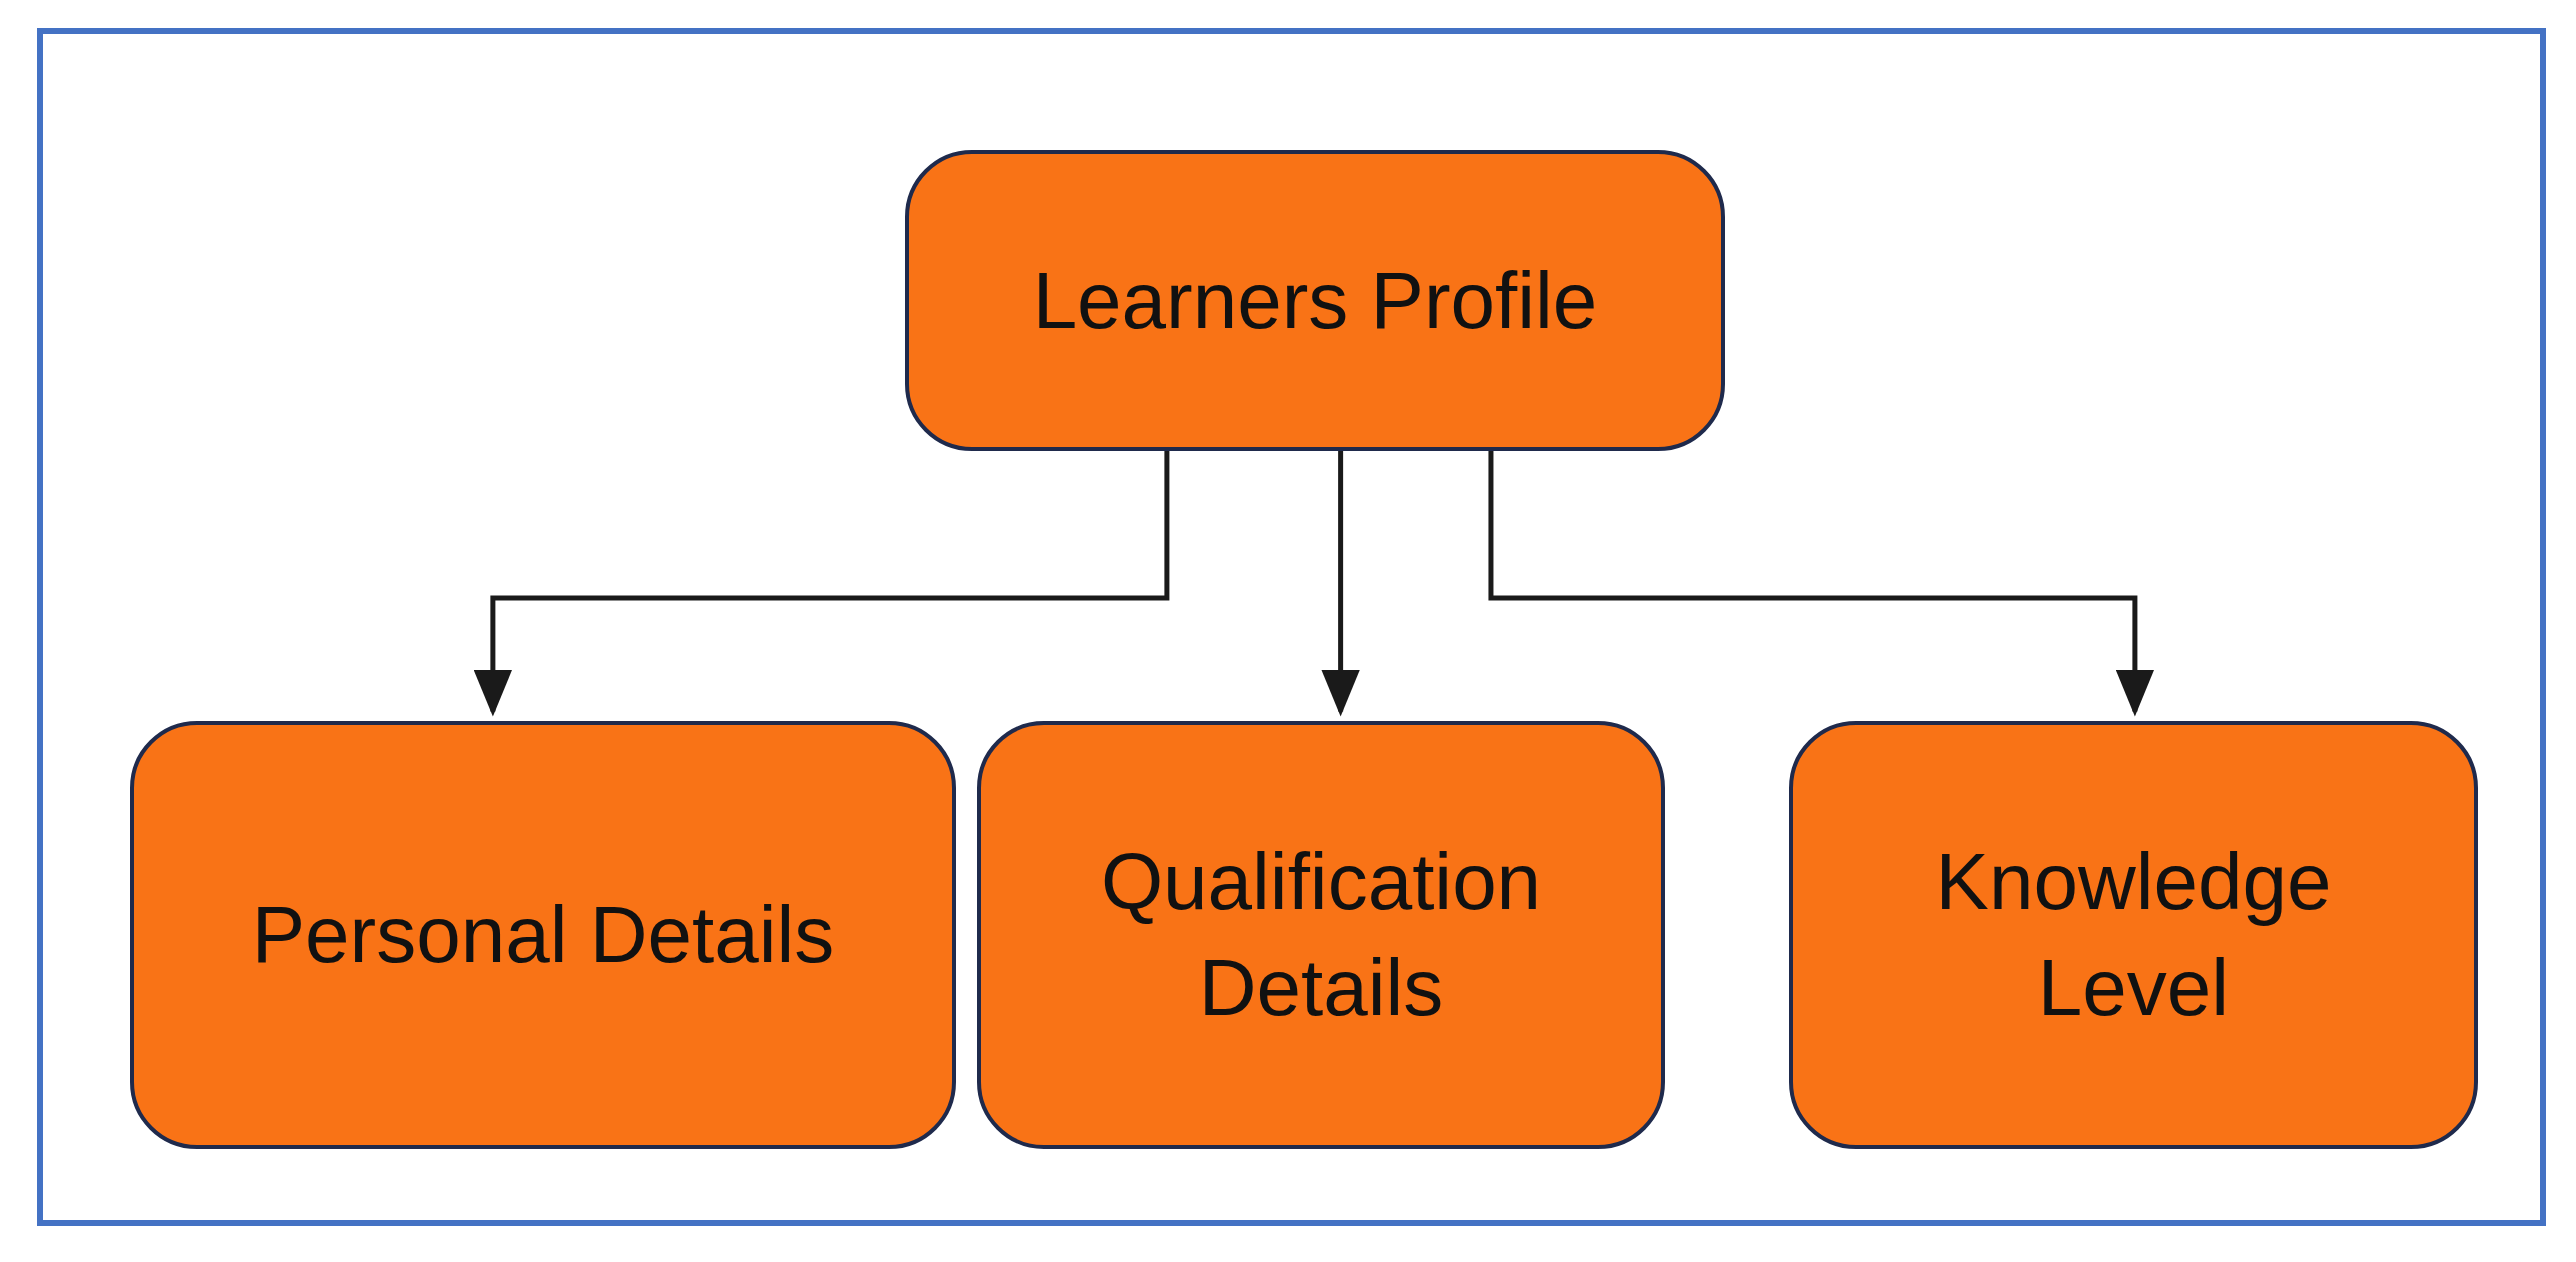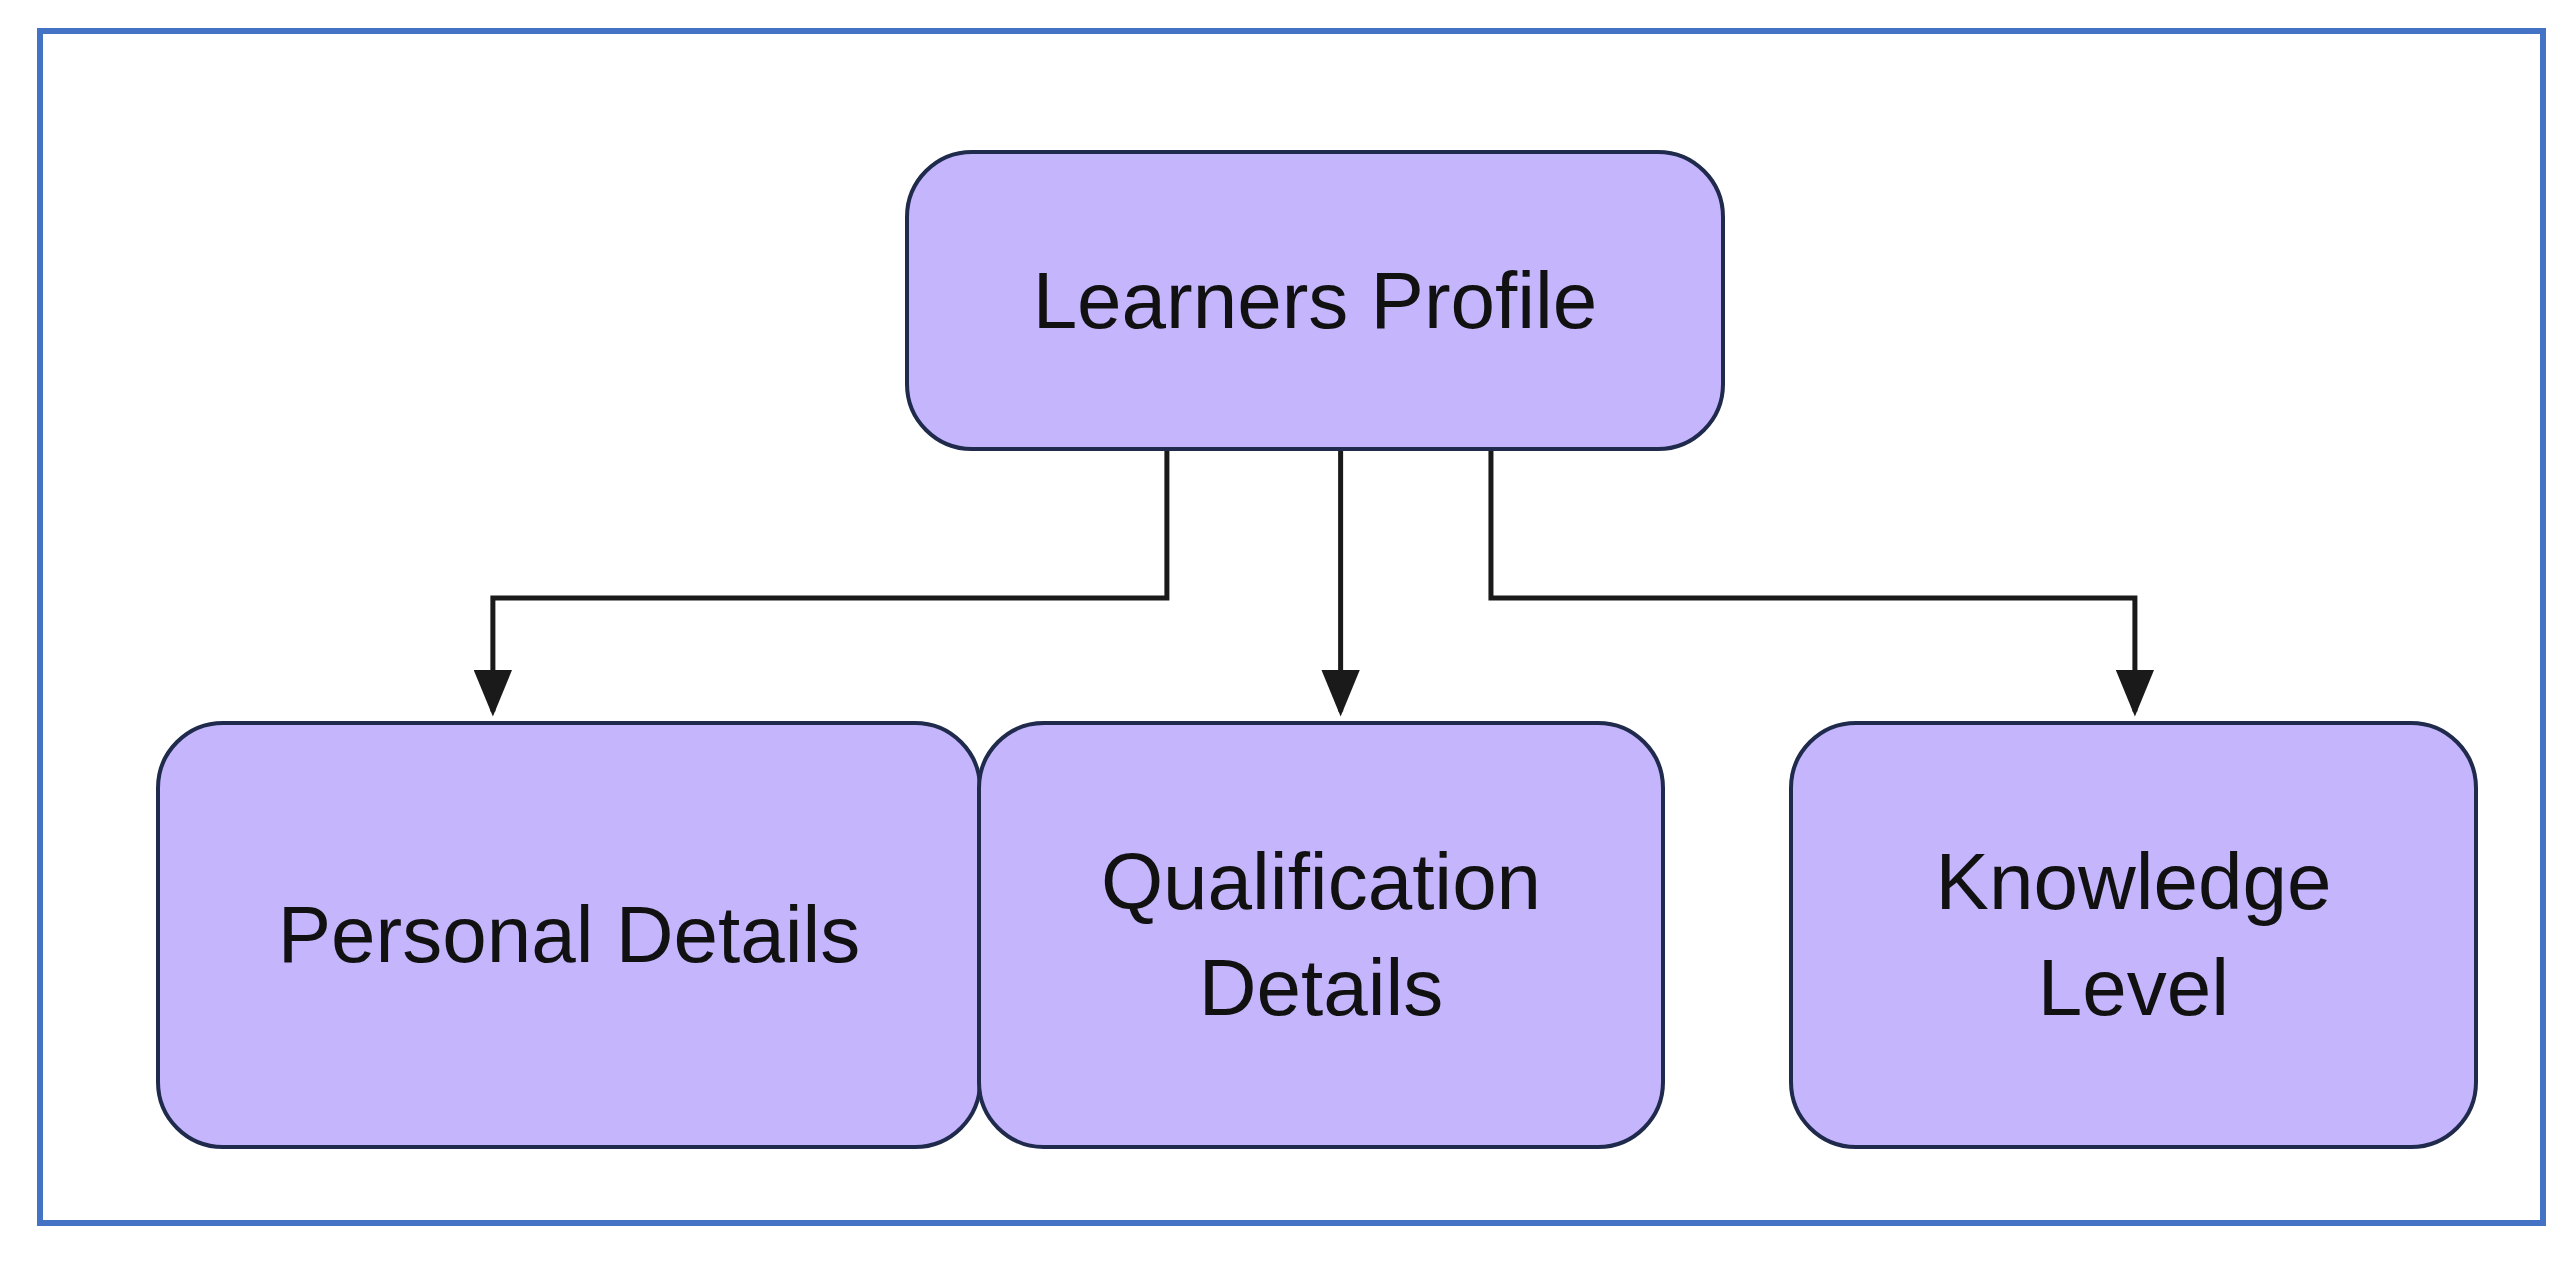--- a/index.html
+++ b/index.html
@@ -23,34 +23,34 @@
     width:2509px;height:1198px;
     border:6.7px solid var(--frame);
     box-sizing:border-box;
     background:transparent;
   }
   .node{
     position:absolute;
     box-sizing:border-box;
     border:4.2px solid var(--box-border);
     border-radius:67px;
-    background:#c4b5fd;
+    background:#f97316;
     display:flex;
     align-items:center;
     justify-content:center;
     text-align:center;
     color:var(--text);
     font-size:80px;
     line-height:1.32;
     white-space:pre-line;
   }
   .node-root{
     left:905px;top:150px;width:820px;height:301px;
   }
-  .node-child-0{left:156px; top:721px;width:826px;height:428px;}
+  .node-child-0{left:130px; top:721px;width:826px;height:428px;}
   .node-child-1{left:977px;top:721px;width:688px;height:428px;}
   .node-child-2{left:1789px;top:721px;width:689px;height:428px;}
   .wires{
     position:absolute;left:0;top:0;width:2576px;height:1262px;
     pointer-events:none;
   }
   .wires polyline{
     fill:none;
     stroke:var(--connector);
     stroke-width:6;

